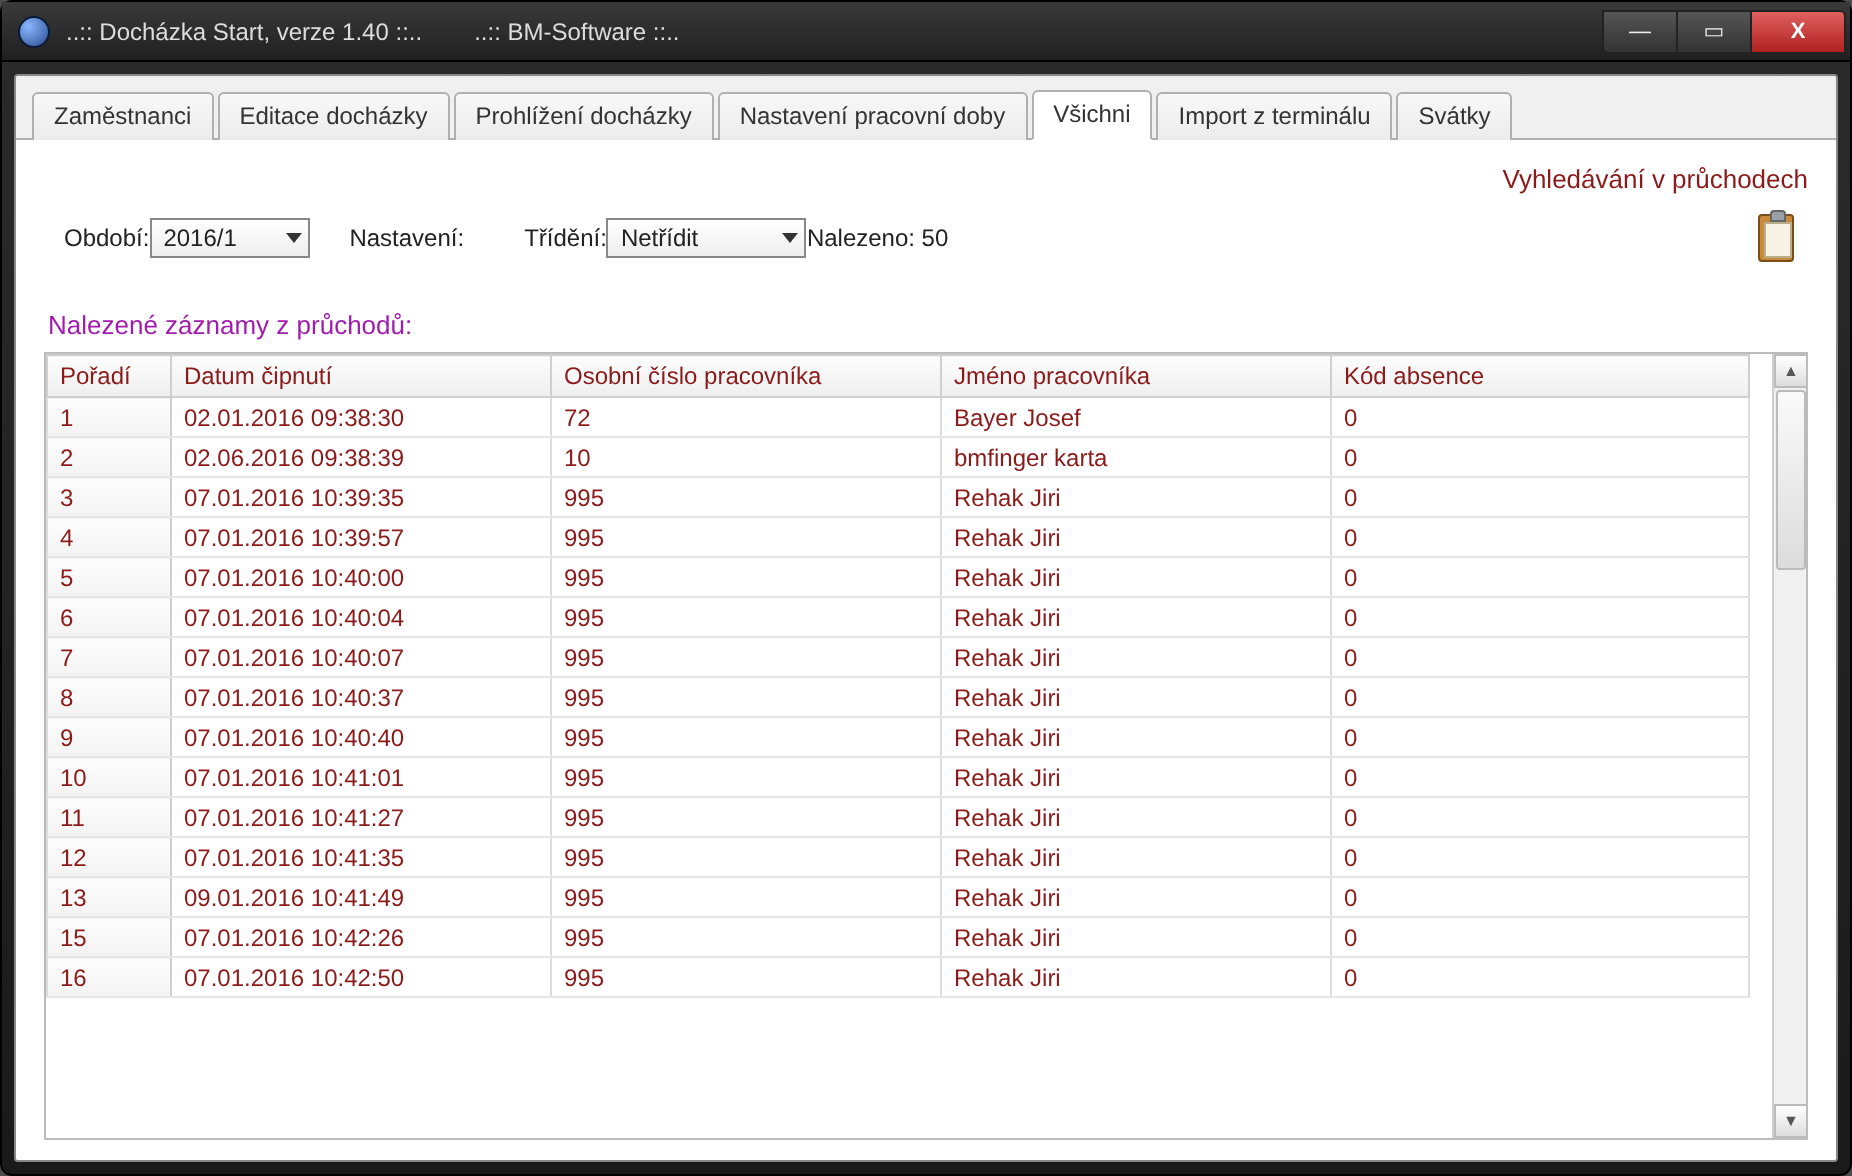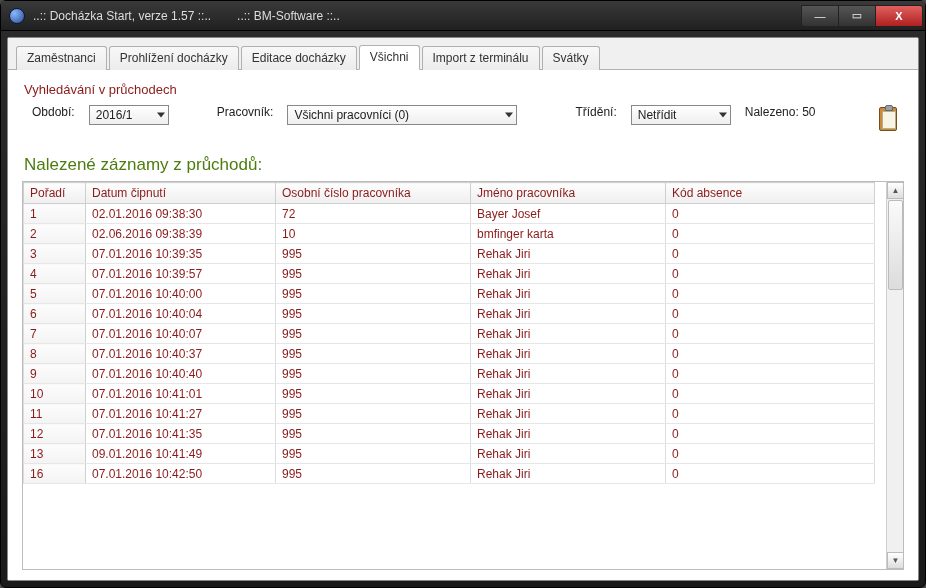--- a/index.html
+++ b/index.html
@@ -105,25 +105,26 @@
     padding: 10px 14px;
     overflow: hidden;
     display: flex;
     flex-direction: column;
   }
 
   .search-title {
     color: #8b1a1a;
     font-size: 13px;
     margin: 2px 0 8px 2px;
+    text-align: right;
   }
   .filter-row {
     display: flex;
-    align-items: flex-start;
-    gap: 14px;
+    align-items: center;
+    gap: 0;
     padding: 0 4px 12px 10px;
   }
   .lbl { color: #222; }
   .combo {
     display: inline-flex;
     align-items: center;
     border: 1px solid #888;
     background: linear-gradient(#fff,#eee);
     height: 20px;
     padding: 0 18px 0 6px;
@@ -153,22 +154,22 @@
   .clipboard-icon .paper {
     position:absolute; left:6px; top:6px; width:14px; height:18px;
     background:#f7f4e6; border:1px solid #b9ae8a;
   }
   .clipboard-icon .clip {
     position:absolute; left:9px; top:0; width:8px; height:6px;
     background:#9aa0a6; border:1px solid #666; border-radius:2px 2px 0 0;
   }
 
   .records-title {
-    color: #4d7c0f;
-    font-size: 17px;
+    color: #a21caf;
+    font-size: 13px;
     margin: 10px 0 6px 2px;
   }
 
   .grid-wrap {
     flex: 1;
     border: 1px solid #bcbcbc;
     display: flex;
     overflow: hidden;
     gap: 11px;
   }
@@ -229,58 +230,55 @@
     border-radius: 2px;
   }
 </style>
 </head>
 <body>
 
 <div class="window">
 
   <div class="titlebar">
     <div class="app-icon"></div>
-    <span class="title-text">..:: Docházka Start, verze 1.57 ::..</span>
+    <span class="title-text">..:: Docházka Start, verze 1.40 ::..</span>
     <span class="title-text" style="margin-left:18px">..:: BM-Software ::..</span>
     <span class="title-spacer"></span>
     <div class="win-btns">
       <div class="wbtn min">—</div>
       <div class="wbtn max">▭</div>
       <div class="wbtn close">X</div>
     </div>
   </div>
 
   <div class="client">
 
     <div class="tabs" id="tabstrip">
         <div class="tab">Zaměstnanci</div>
+        <div class="tab">Editace docházky</div>
         <div class="tab">Prohlížení docházky</div>
-        <div class="tab">Editace docházky</div>
+        <div class="tab">Nastavení pracovní doby</div>
         <div class="tab active">Všichni</div>
         <div class="tab">Import z terminálu</div>
         <div class="tab">Svátky</div>
       </div>
 
     <div class="tab-body">
 
       <div class="search-title">Vyhledávání v průchodech</div>
 
       <div class="filter-row">
         <span class="lbl">Období:</span>
         <span class="combo">
           <span>2016/1</span>
           <span class="arrow"></span>
         </span>
 
         <span style="width:20px"></span>
-        <span class="lbl">Pracovník:</span>
-        <span class="combo wide">
-          <span>Všichni pracovníci (0)</span>
-          <span class="arrow"></span>
-        </span>
+        <span class="lbl">Nastavení:</span>
 
         <span style="width:30px"></span>
         <span class="lbl">Třídění:</span>
         <span class="combo" style="min-width:100px">
           <span>Netřídit</span>
           <span class="arrow"></span>
         </span>
 
         <span class="lbl found-box">Nalezeno: 50</span>
 
@@ -399,20 +397,27 @@
                   <td>0</td>
                 </tr>
                 <tr>
                   <td class="idx">13</td>
                   <td>09.01.2016 10:41:49</td>
                   <td>995</td>
                   <td>Rehak Jiri</td>
                   <td>0</td>
                 </tr>
                 <tr>
+                  <td class="idx">15</td>
+                  <td>07.01.2016 10:42:26</td>
+                  <td>995</td>
+                  <td>Rehak Jiri</td>
+                  <td>0</td>
+                </tr>
+                <tr>
                   <td class="idx">16</td>
                   <td>07.01.2016 10:42:50</td>
                   <td>995</td>
                   <td>Rehak Jiri</td>
                   <td>0</td>
                 </tr>
               </tbody>
           </table>
         </div>
         <div class="vscroll">

